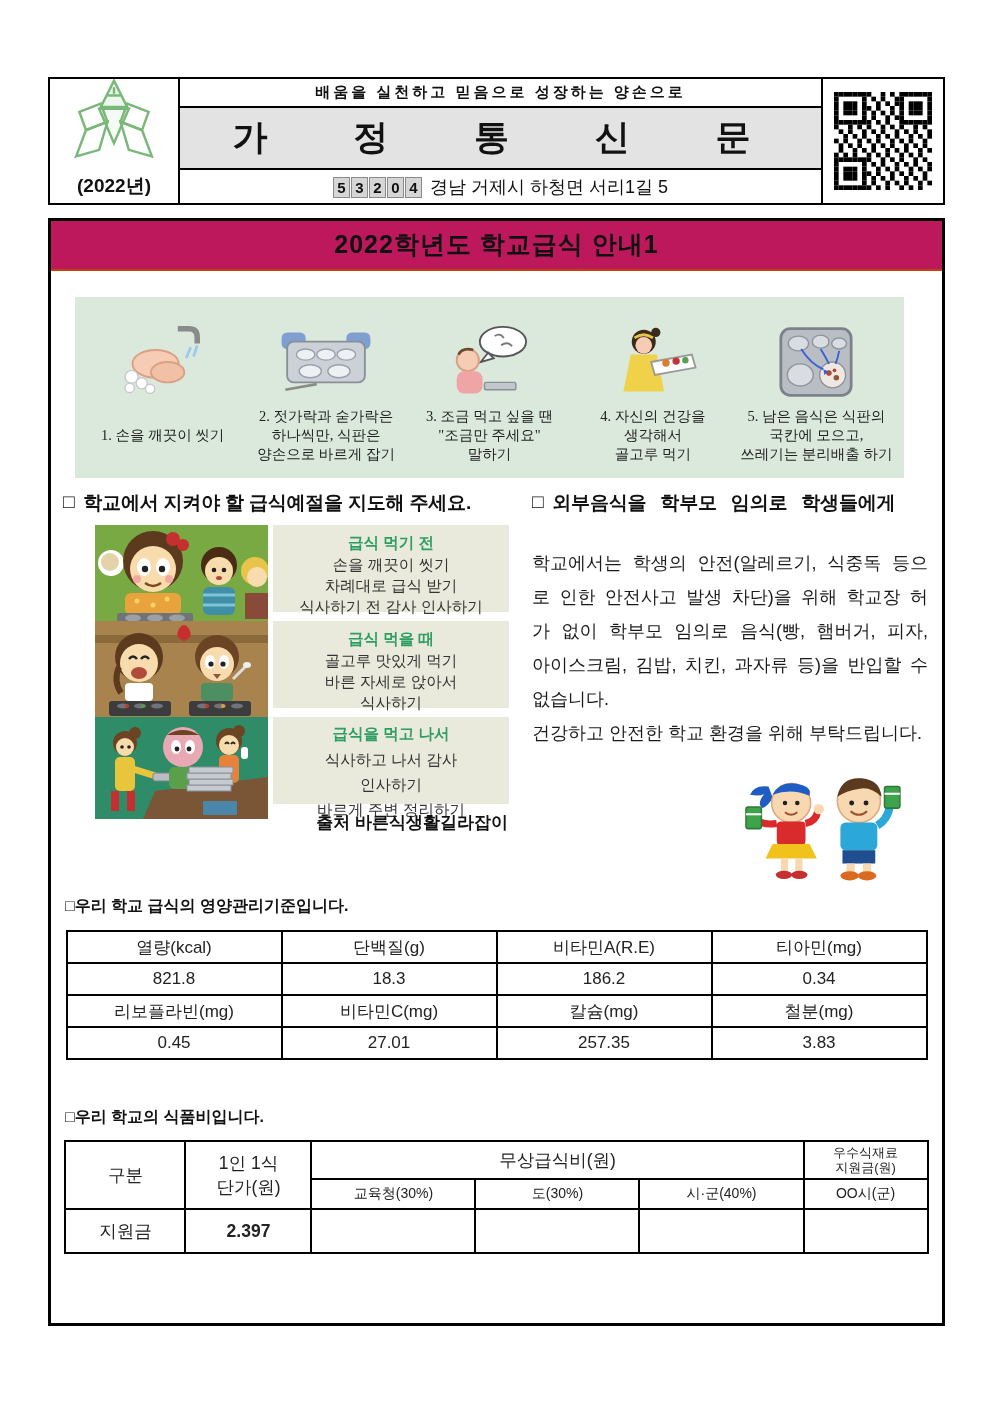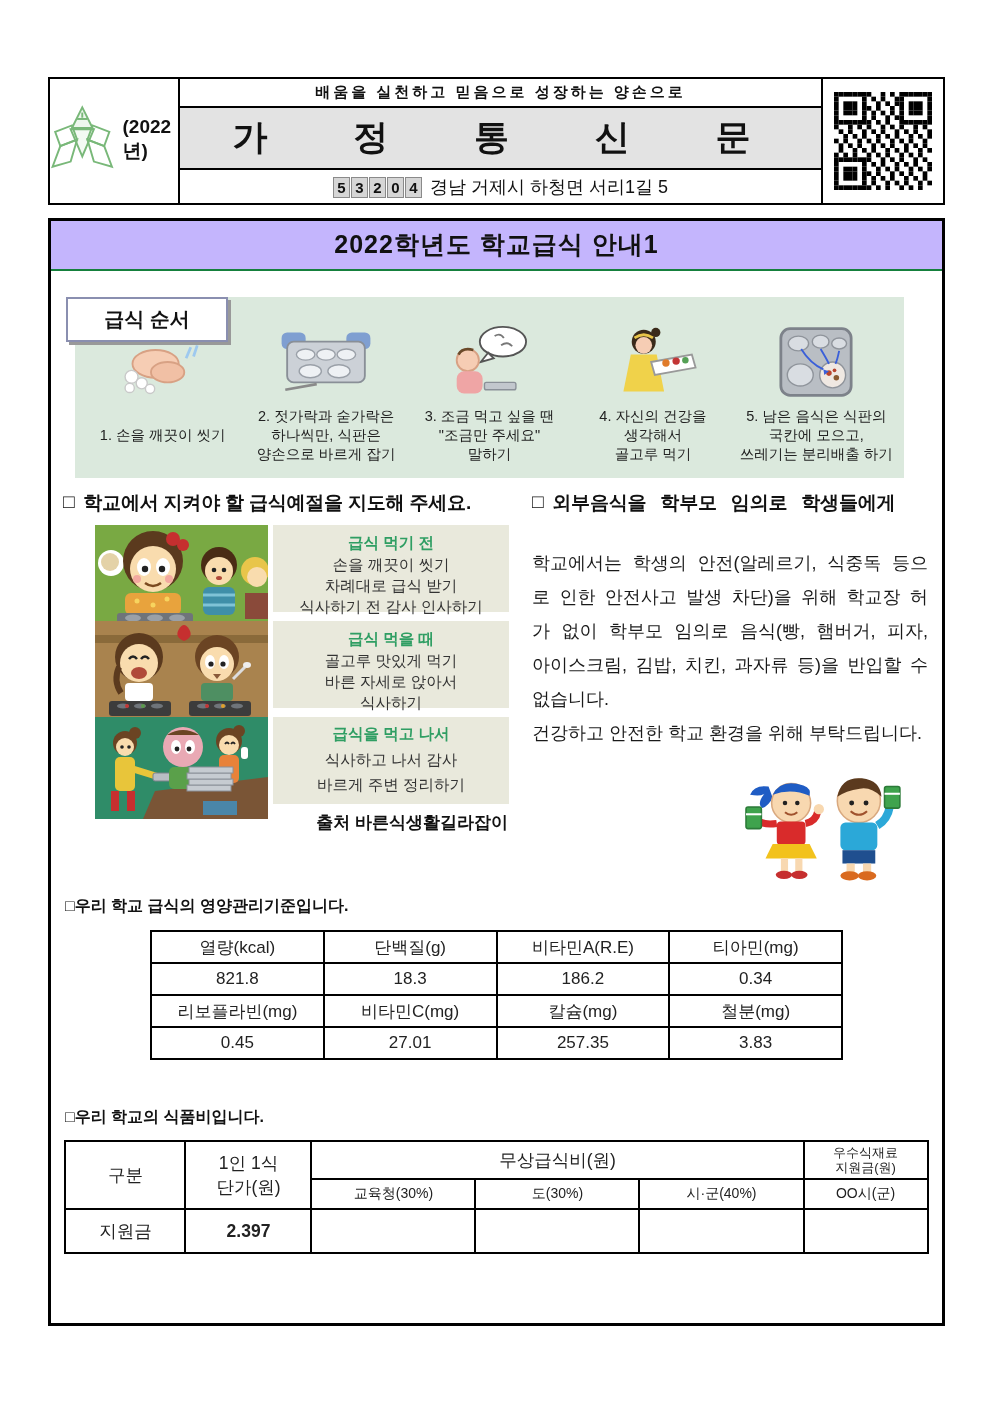--- a/index.html
+++ b/index.html
@@ -2,45 +2,45 @@
 <html><head>
 <meta charset="utf-8">
 <style>
   * { margin:0; padding:0; box-sizing:border-box; }
   html,body { background:#fff; }
   body { width:992px; height:1403px; font-family:"Liberation Sans","DejaVu Sans",sans-serif; color:#111; position:relative; overflow:hidden; }
   .page { position:absolute; inset:0; }
 
   
   .header { position:absolute; left:48px; top:77px; width:897px; height:128px; border:2px solid #000; display:flex; background:#fff; }
-  .logo-cell { width:130px; border-right:2px solid #000; display:flex; flex-direction:row; align-items:center; justify-content:flex-end; padding-bottom:4px;gap:8px; }
+  .logo-cell { width:130px; border-right:2px solid #000; display:flex; flex-direction:column; align-items:center; justify-content:flex-end; padding-bottom:4px;gap:8px; }
   .logo-cell svg { width:86px; height:88px; }
   .year-label { font-size:19px; font-weight:bold; letter-spacing:0; margin-top:2px; }
   .mid-cell { flex:1; display:flex; flex-direction:column; }
   .slogan { height:27px; display:flex; align-items:center; justify-content:center; font-size:15px; font-weight:bold; letter-spacing:3px; }
   .title-band { background:#e3e3e3; border-top:2px solid #000; border-bottom:2px solid #000; text-align:center; font-size:35px; font-weight:bold; letter-spacing:18px; word-spacing:40px; padding:6px 0 7px 0; }
   .addr-line { display:flex; align-items:center; justify-content:center; gap:8px; font-size:18px; margin-top:5px; }
   .postal { display:inline-flex; gap:1px; }
   .postal .digit { width:17px; height:21px; background:#d6d6d6; border:1px solid #8a8a8a; font-size:15px; font-weight:bold; display:flex; align-items:center; justify-content:center; }
   .contact-line { text-align:center; font-size:16.5px; margin-top:2px; letter-spacing:-0.3px; }
   .qr-cell { width:122px; border-left:2px solid #000; display:flex; align-items:center; justify-content:center; }
   .qr-cell svg { width:98px; height:98px; fill:#000; background:#fff; }
 
   
   .main-box { position:absolute; left:48px; top:218px; width:897px; height:1108px; border:3px solid #000; background:#fff; overflow:hidden; }
-  .banner { background:#c4b5fd; border-bottom:2px solid #15803d; text-align:center; font-size:25px; font-weight:bold; letter-spacing:1px; padding:7px 0 8px 0; }
+  .banner { background:#be185d; border-bottom:2px solid #c2410c; text-align:center; font-size:25px; font-weight:bold; letter-spacing:1px; padding:7px 0 8px 0; }
 
   
   .steps-wrap { position:relative; margin-top:16px; }
   .steps-label { position:absolute; left:15px; top:0; z-index:2; width:162px; background:#fff; border:2px solid #8a8fb0; box-shadow:3px 3px 0 #999; font-size:20px; font-weight:bold; text-align:center; padding:7px 0; }
   .steps-strip { margin:26px 38px 0 24px; background:#dbe9dd; display:flex; padding:26px 6px 14px 6px; }
   .step { flex:1; text-align:center; }
   .step-icon { height:76px; display:flex; align-items:flex-end; justify-content:center; }
   .step-icon svg { width:104px; height:74px; }
-  .step-caption { font-size:14.5px; line-height:19px; margin-top:8px; color:#222; }
+  .step-caption { font-size:14.5px; line-height:19px; margin-top:8px; color:#222;font-family:Liberation Serif, serif; }
   .step:first-child .step-caption { padding-top:19px; }
   .steps-source { text-align:right; padding-right:55px; font-weight:bold; font-size:17px; margin-top:10px; }
 
   
   .two-col { display:flex; padding:12px 14px 0 12px; }
   .left-col { width:455px; }
   .right-col { flex:1; padding-left:14px; }
   .heading { font-size:19px; font-weight:bold; letter-spacing:-0.2px; }
   .heading .chk { display:inline-block; margin-right:9px; font-weight:normal; transform:translateY(-1px); }
   .h-line2 { padding-left:28px; margin-top:7px; }
@@ -53,21 +53,21 @@
   .card-text.loose { line-height:25px; padding-top:4px; }
   .cards-source { text-align:right; padding-right:10px; font-weight:bold; font-size:17px; margin-top:5px; width:455px; }
 
   .body-par { font-size:18px; line-height:34px; margin-top:30px; text-align:justify; word-spacing:3px; color:#1a1a1a; }
   .closing-line { font-size:18px; line-height:34px; color:#1a1a1a; }
   .kids-illustration { display:flex; justify-content:flex-end; padding-right:14px; margin-top:14px; }
   .kids-illustration svg { width:178px; height:118px; }
 
   
   .section-heading { font-size:16px; font-weight:bold; margin:14px 0 0 14px; }
-  .nutrition-table { border-collapse:collapse; margin:13px auto 0 auto; width:693px; table-layout:fixed; }
+  .nutrition-table { border-collapse:collapse; margin:13px auto 0 auto; width:862px; table-layout:fixed; }
   .nutrition-table td { border:2px solid #000; text-align:center; font-size:17px; height:32px; color:#222; }
 
   
   .cost-heading { margin-top:47px; }
   .cost-table { border-collapse:collapse; margin:12px auto 0 auto; width:862px; table-layout:fixed; }
   .cost-table td { border:2px solid #000; text-align:center; color:#222; }
   .cost-table .r1 td { font-size:17.5px; }
   .cost-table td.c-prem { font-size:13px; line-height:15px; height:38px; }
   .cost-table .r2 td { font-size:14px; height:30px;margin-left:20px; }
   .cost-table .r3 td { font-size:17.5px; height:44px; }
@@ -337,21 +337,20 @@
           <rect x="85.71428571428571" y="95.23809523809524" width="4.761904761904762" height="4.761904761904762"></rect>
         </svg>
     </div>
   </div>
 
   <div class="main-box">
 
     <div class="banner">2022학년도 학교급식 안내1</div>
 
     <div class="steps-wrap">
-      <div class="steps-label">급식 순서</div>
       <div class="steps-strip">
 
         <div class="step">
           <div class="step-icon">
             <svg viewBox="0 0 100 80">
               <path d="M66 4 h12 q9 0 9 9 v7" stroke="#8a8a8a" stroke-width="6" fill="none"></path>
               <line x1="87" y1="22" x2="83" y2="34" stroke="#9ec9ef" stroke-width="3"></line>
               <line x1="80" y1="24" x2="75" y2="36" stroke="#9ec9ef" stroke-width="3"></line>
               <ellipse cx="42" cy="42" rx="25" ry="15" fill="#f6cdb4" stroke="#d8a184" stroke-width="2"></ellipse>
               <ellipse cx="55" cy="51" rx="18" ry="11" fill="#f1c0a5" stroke="#d8a184" stroke-width="2"></ellipse>
@@ -591,20 +590,21 @@
               <rect x="92" y="68" width="44" height="6"></rect>
                 <rect x="94" y="62" width="44" height="6"></rect>
                 <rect x="92" y="56" width="44" height="6"></rect>
                 <rect x="94" y="50" width="44" height="6"></rect>
             </g>
             <rect x="108" y="84" width="34" height="14" fill="#4a86a8"></rect>
           </svg>
           <div class="card-text loose">
             <div class="card-title">급식을 먹고 나서</div>
             <div>식사하고 나서 감사</div>
+            <div>인사하기</div>
             <div>바르게 주변 정리하기</div>
           </div>
         </div>
 
         <div class="cards-source">출처 바른식생활길라잡이</div>
       </div>
 
       <div class="right-col">
         <div class="heading">
           <span class="chk">□</span><span class="wide-words">외부음식을 학부모 임의로 학생들에게</span>

